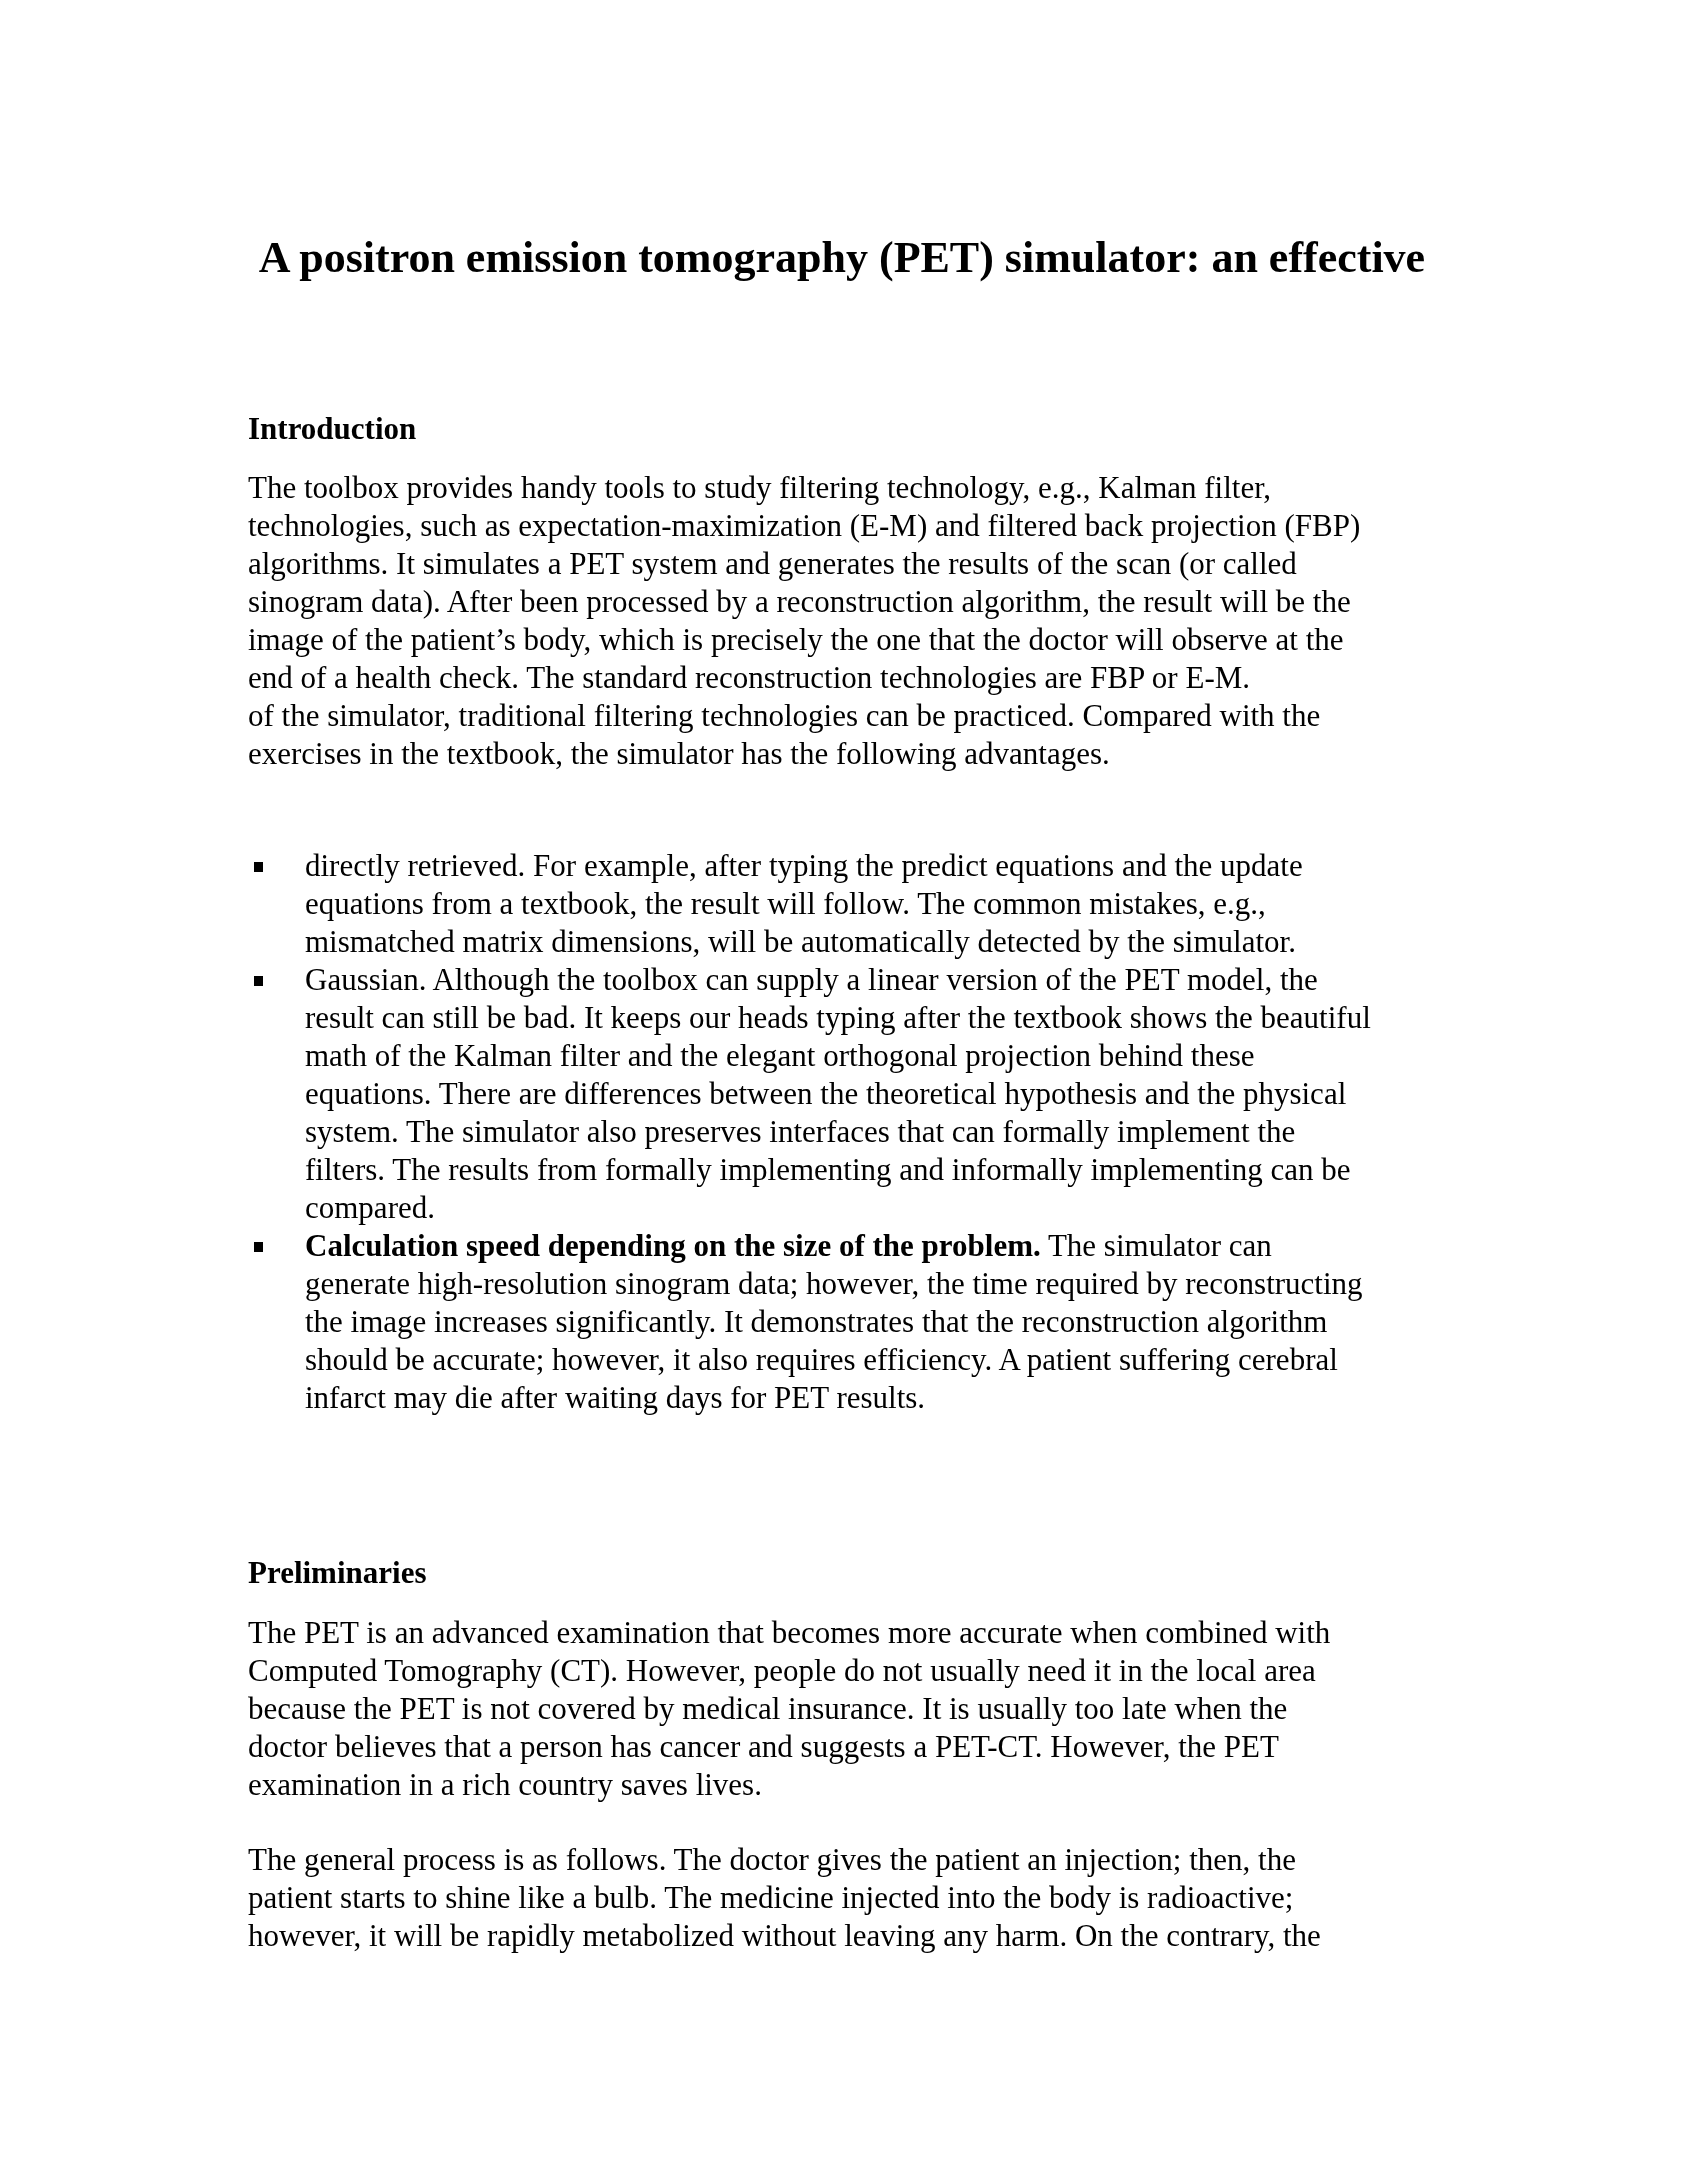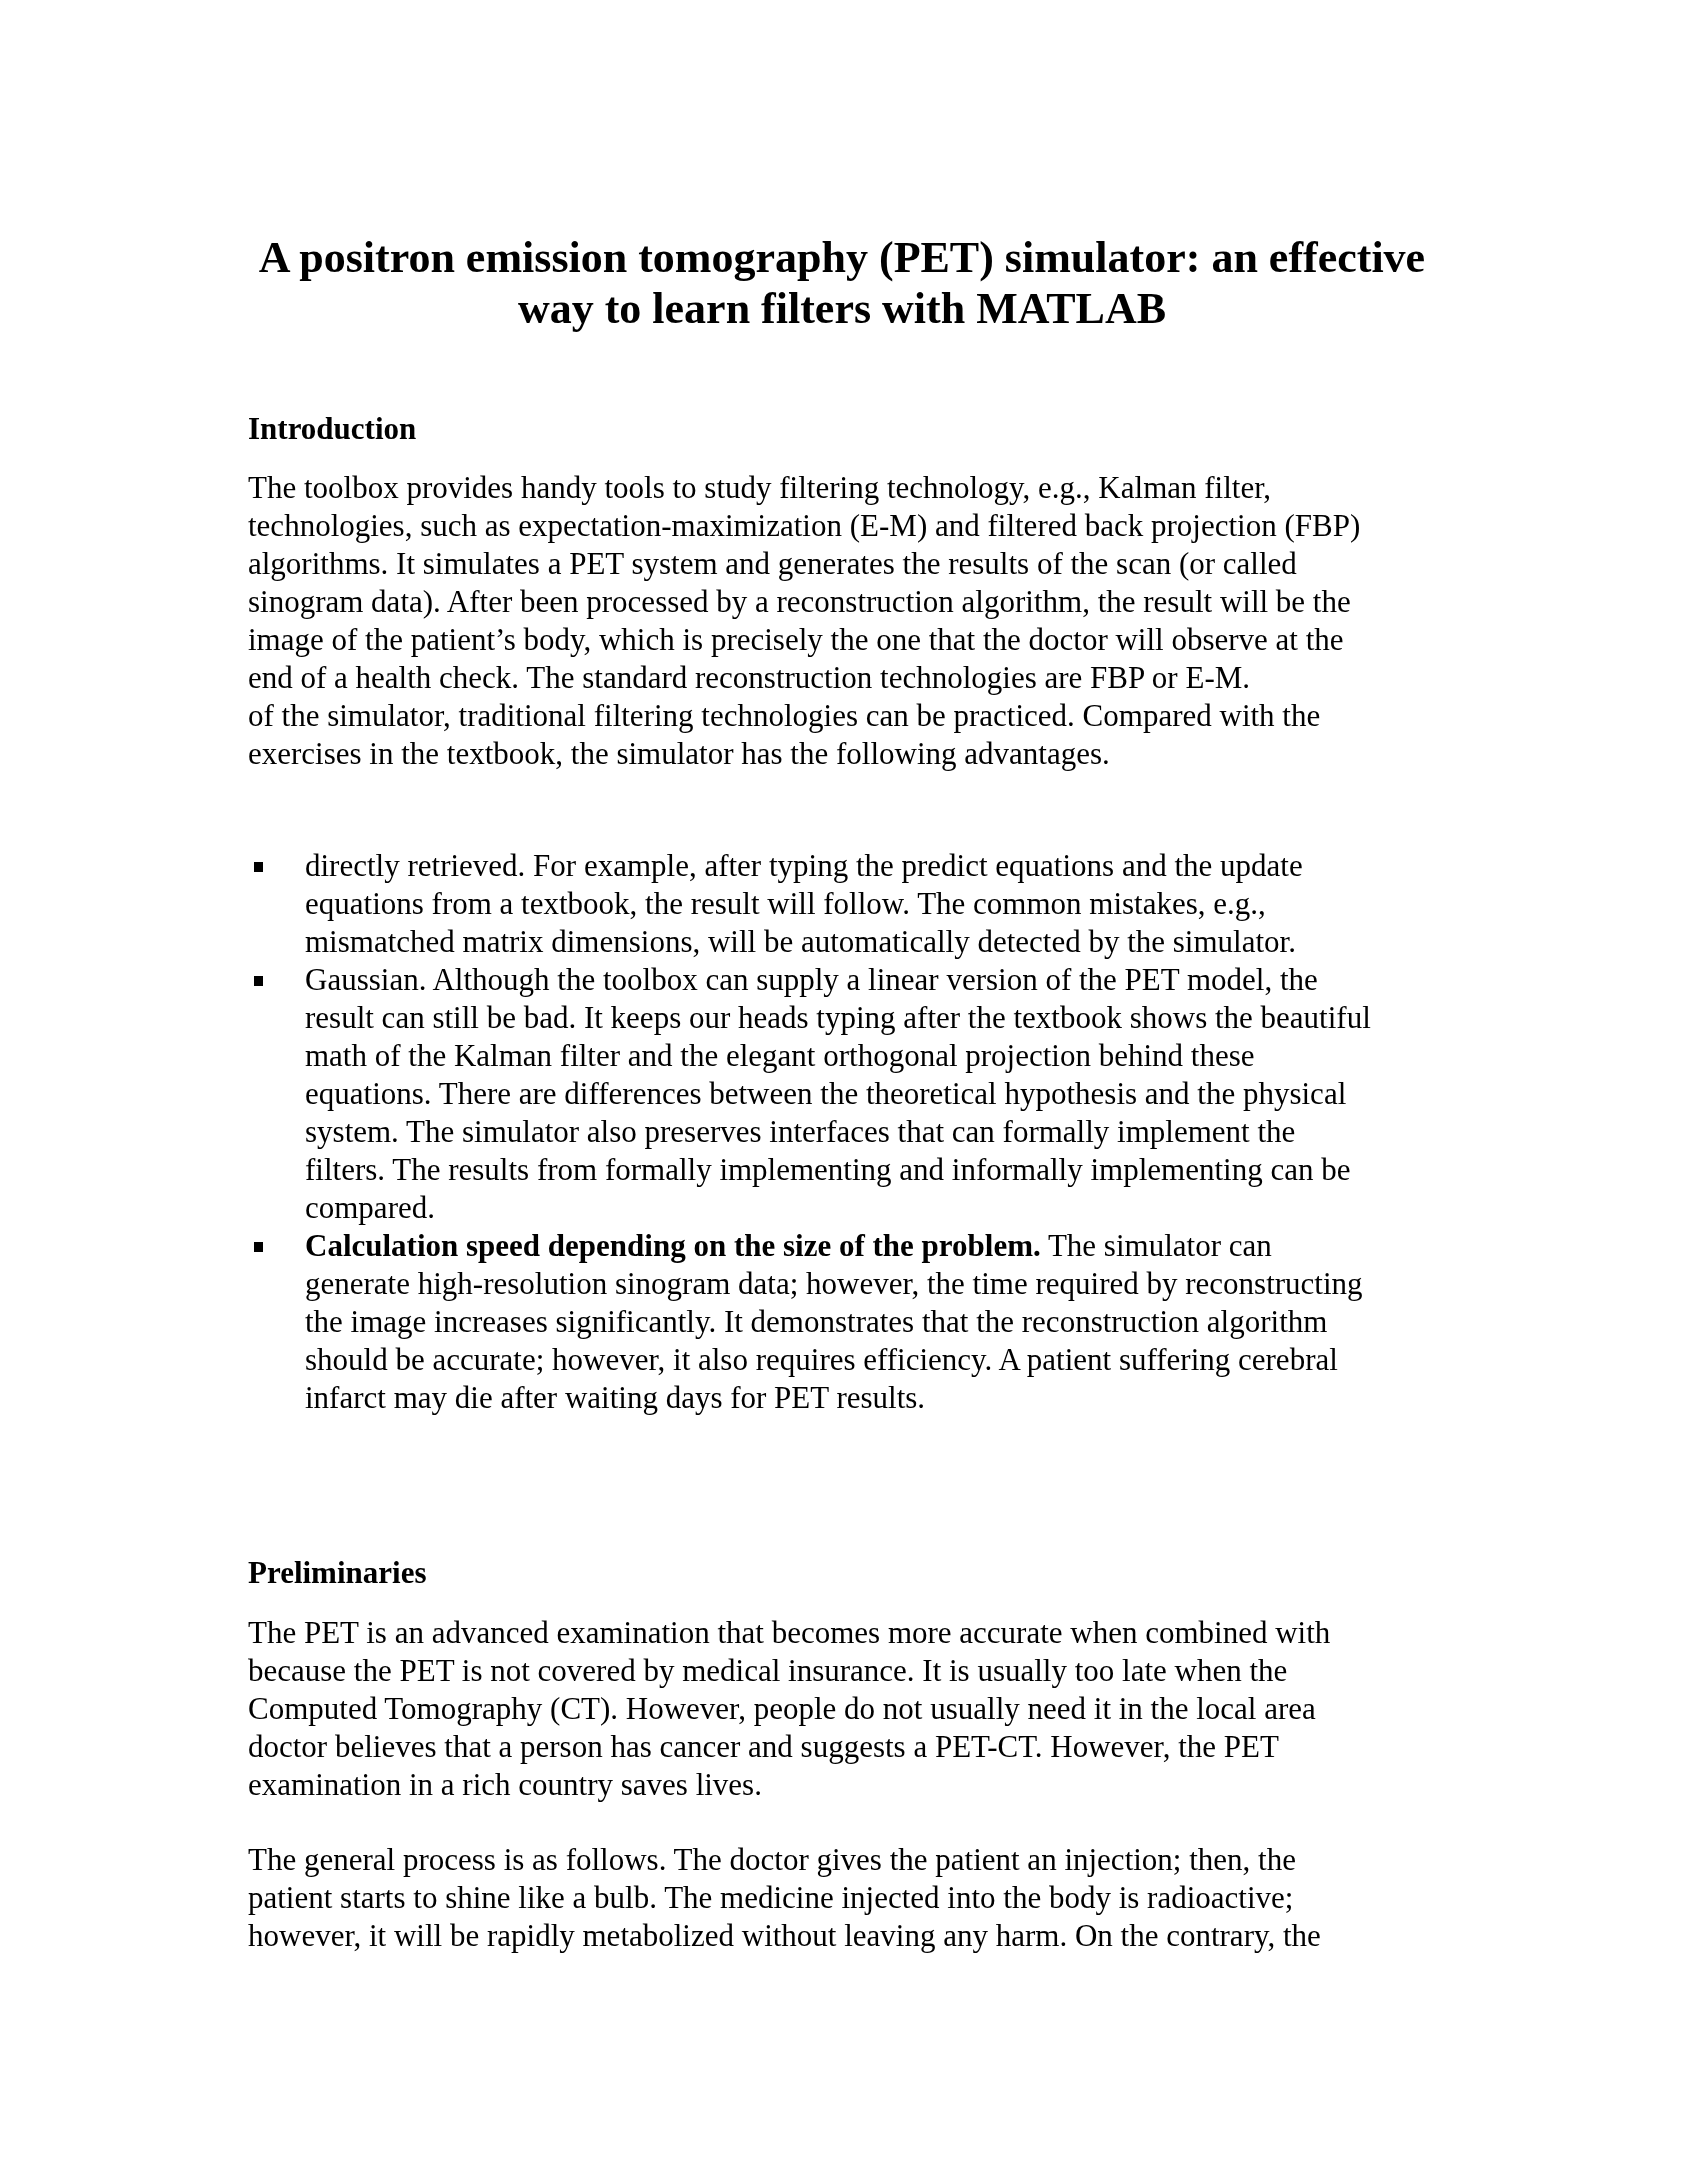--- a/index.html
+++ b/index.html
@@ -87,21 +87,20 @@
       line-height: 0;
     }
   </style>
 </head>
 <body>
 
 <div class="page">
 
   <h1 class="title">
     <span class="line">A positron emission tomography (PET) simulator: an effective</span>
-    <span class="line">way to learn filters with MATLAB</span>
   </h1>
 
   <h2 class="heading" style="top:410px;">Introduction</h2>
 
   <p class="para" style="top:469px;">
     <span class="line">The toolbox provides handy tools to study filtering technology, e.g., Kalman filter,</span>
     <span class="line">technologies, such as expectation-maximization (E-M) and filtered back projection (FBP)</span>
     <span class="line">algorithms. It simulates a PET system and generates the results of the scan (or called</span>
     <span class="line">sinogram data). After been processed by a reconstruction algorithm, the result will be the</span>
     <span class="line">image of the patient’s body, which is precisely the one that the doctor will observe at the</span>
@@ -134,22 +133,22 @@
       <span class="line">the image increases significantly. It demonstrates that the reconstruction algorithm</span>
       <span class="line">should be accurate; however, it also requires efficiency. A patient suffering cerebral</span>
       <span class="line">infarct may die after waiting days for PET results.</span>
     </li>
   </ul>
 
   <h2 class="heading" style="top:1554px;">Preliminaries</h2>
 
   <p class="para" style="top:1614px;">
     <span class="line">The PET is an advanced examination that becomes more accurate when combined with</span>
+    <span class="line">Computed Tomography (CT). However, people do not usually need it in the local area</span>
     <span class="line">because the PET is not covered by medical insurance. It is usually too late when the</span>
-    <span class="line">Computed Tomography (CT). However, people do not usually need it in the local area</span>
     <span class="line">doctor believes that a person has cancer and suggests a PET-CT. However, the PET</span>
     <span class="line">examination in a rich country saves lives.</span>
   </p>
 
   <p class="para" style="top:1841px;">
     <span class="line">The general process is as follows. The doctor gives the patient an injection; then, the</span>
     <span class="line">patient starts to shine like a bulb. The medicine injected into the body is radioactive;</span>
     <span class="line">however, it will be rapidly metabolized without leaving any harm. On the contrary, the</span>
   </p>
 

